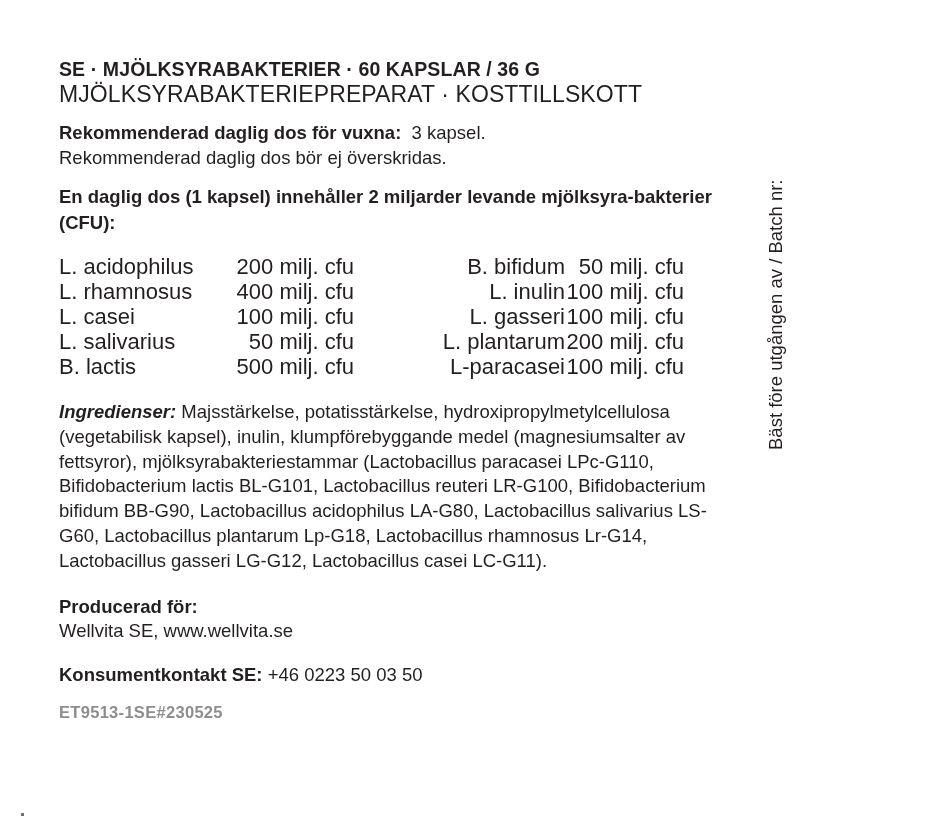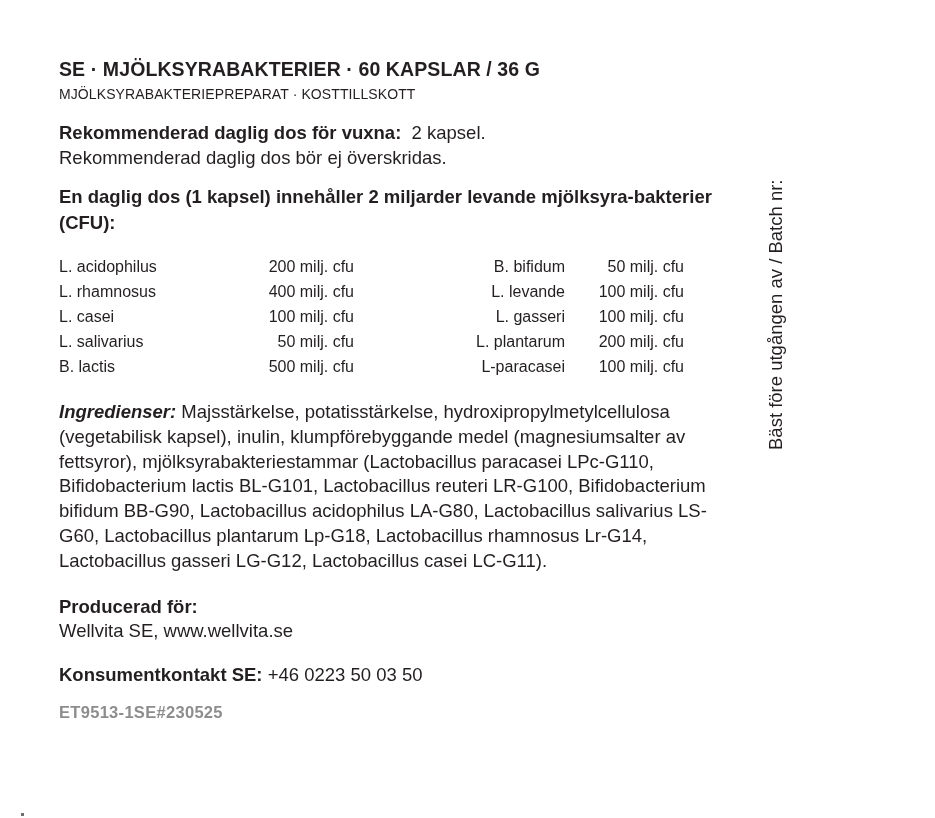--- a/index.html
+++ b/index.html
@@ -39,21 +39,21 @@
   }
 
   .ttl-bold {
     font-size: 19.5px;
     font-weight: bold;
     letter-spacing: .1px;
     line-height: 25px;
     white-space: nowrap;
   }
   .ttl-reg {
-    font-size: 14px;
+    font-size: 23px;
     font-weight: normal;
     letter-spacing: .1px;
     line-height: 25px;
     white-space: nowrap;
   }
 
   .block { margin-top: 14px; }
 
   .line {
     font-size: 18.5px;
@@ -71,21 +71,21 @@
   .para-bold {
     font-size: 18.5px;
     line-height: 25.5px;
     font-weight: bold;
   }
 
   
   table.strains {
     margin-top: 19px;
     border-collapse: collapse;
-    font-size: 16px;
+    font-size: 22px;
     width: 625px;
     table-layout: fixed;
   }
   table.strains td {
     padding: 0;
     line-height: 25px;
     white-space: nowrap;
     vertical-align: top;
   }
   td.c-name  { width: 175px; text-align: left; }
@@ -123,42 +123,42 @@
 
   <div class="crop-mark bl"></div>
   <div class="crop-mark br"></div>
 
   <div class="content">
 
     <div class="ttl-bold">SE · MJÖLKSYRABAKTERIER · 60 KAPSLAR / 36 G</div>
     <div class="ttl-reg">MJÖLKSYRABAKTERIEPREPARAT · KOSTTILLSKOTT</div>
 
     <div class="block">
-      <div class="line"><span class="b">Rekommenderad daglig dos för vuxna:</span>&nbsp; <span>2 kapsel.</span></div>
+      <div class="line"><span class="b">Rekommenderad daglig dos för vuxna:</span>&nbsp; <span>3 kapsel.</span></div>
       <div class="line">Rekommenderad daglig dos bör ej överskridas.</div>
     </div>
 
     <div class="block">
       <div class="para-bold">En daglig dos (1 kapsel) innehåller 2 miljarder levande mjölksyra-bakterier (CFU):</div>
     </div>
 
     <table class="strains">
       <tbody>
         <tr>
           <td class="c-name">L. acidophilus</td>
           <td class="c-val">200 milj. cfu</td>
           <td class="c-gap"></td>
           <td class="c-name2">B. bifidum</td>
           <td class="c-val2">50 milj. cfu</td>
         </tr>
         <tr>
           <td class="c-name">L. rhamnosus</td>
           <td class="c-val">400 milj. cfu</td>
           <td class="c-gap"></td>
-          <td class="c-name2">L. levande</td>
+          <td class="c-name2">L. inulin</td>
           <td class="c-val2">100 milj. cfu</td>
         </tr>
         <tr>
           <td class="c-name">L. casei</td>
           <td class="c-val">100 milj. cfu</td>
           <td class="c-gap"></td>
           <td class="c-name2">L. gasseri</td>
           <td class="c-val2">100 milj. cfu</td>
         </tr>
         <tr>

